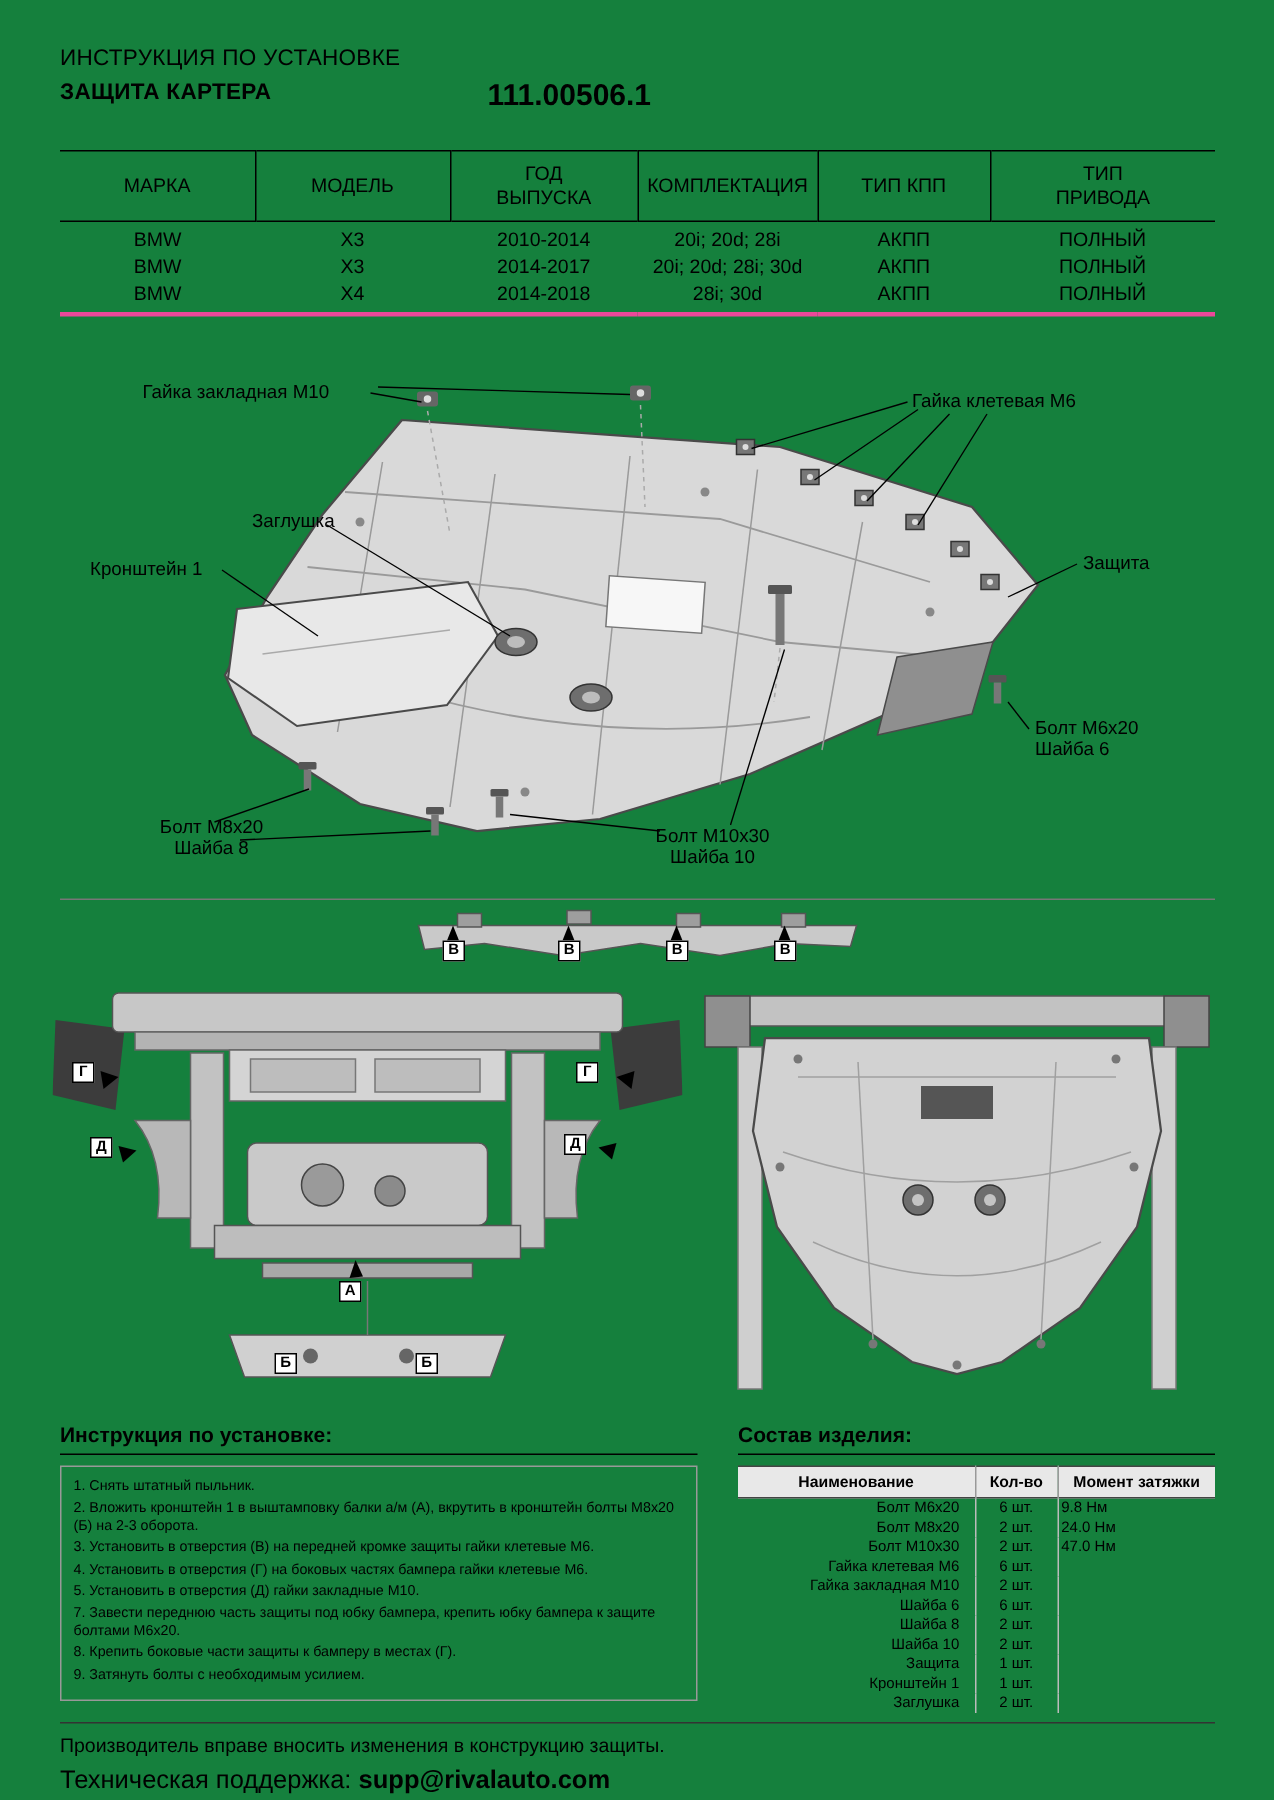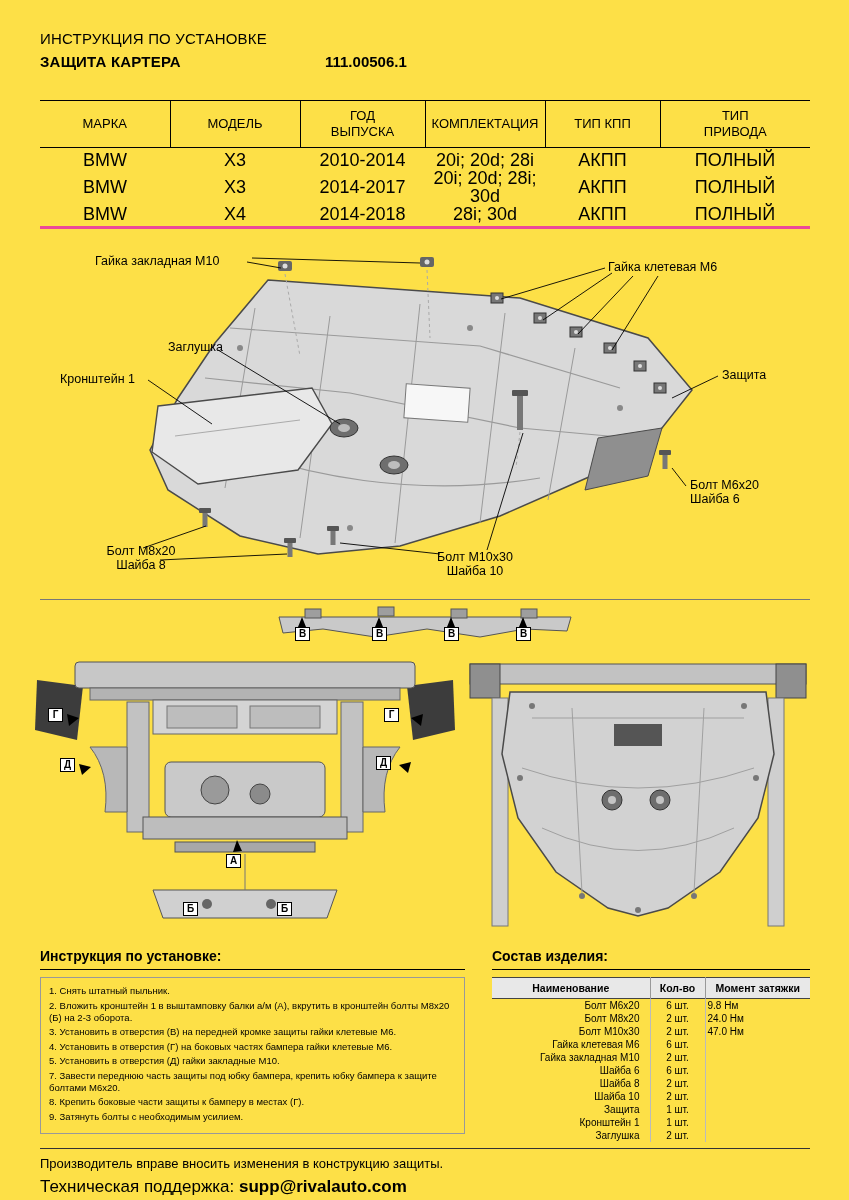--- a/index.html
+++ b/index.html
@@ -1,32 +1,32 @@
 <!DOCTYPE html>
 <html><head>
 <meta charset="utf-8">
 <style>
   * { margin:0; padding:0; box-sizing:border-box; }
   html,body { background:#fff; }
   .page {
-    position:relative; width:849px; height:1200px; background:#fde047;
+    position:relative; width:849px; height:1200px; background:#15803d;
     font-family:"Liberation Sans","DejaVu Sans",sans-serif; color:#000; overflow:hidden;
   }
   
   .title1 { position:absolute; left:40px; top:30px; font-size:15px; letter-spacing:.2px; }
   .title2 { position:absolute; left:40px; top:53px; font-size:15px; font-weight:bold; letter-spacing:.2px; }
-  .part-number { position:absolute; left:325px; top:53px; font-size:15px; font-weight:bold; }
+  .part-number { position:absolute; left:325px; top:53px; font-size:20px; font-weight:bold; }
   
   .fitment { position:absolute; left:40px; top:100px; width:770px; border-collapse:collapse;
              border-top:1px solid #000; border-bottom:3px solid #ec4899; }
   .fitment thead tr { border-bottom:1px solid #000; }
   .fitment th { font-weight:normal; font-size:13px; line-height:16px; padding:7px 4px;
                 white-space:pre-line; border-left:1px solid #000; text-align:center; vertical-align:middle; }
   .fitment th:first-child { border-left:none; }
-  .fitment td { font-size:18px; text-align:center; height:18px; line-height:18px; padding:0 2px; }
+  .fitment td { font-size:13px; text-align:center; height:18px; line-height:18px; padding:0 2px; }
   .fitment tbody tr:first-child td { padding-top:3px; }
   .fitment tbody tr:last-child td { padding-bottom:3px; }
   .c0{width:130px}.c1{width:130px}.c2{width:125px}.c3{width:120px}.c4{width:115px}.c5{width:150px}
   
   .main-diagram { position:absolute; left:0; top:238px; width:849px; height:360px; }
   .main-diagram svg, .subdiagram svg { position:absolute; left:0; top:0; }
   .dlabel { position:absolute; font-size:12.5px; line-height:14px; white-space:nowrap; }
   .dlabel.center { text-align:center; }
   .divider { position:absolute; left:40px; width:770px; border-top:1px solid #777; }
   .subdiagram { position:absolute; }

